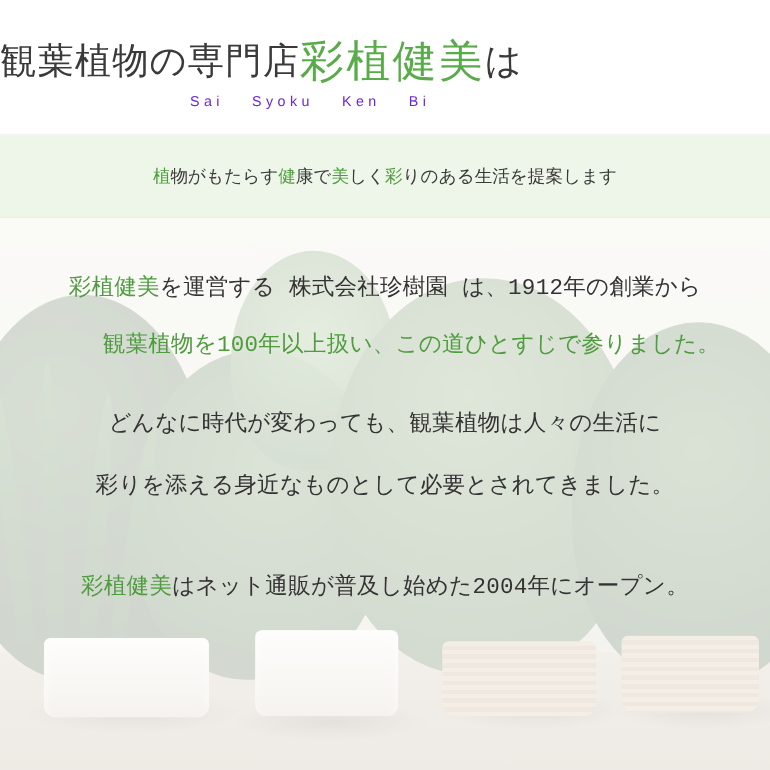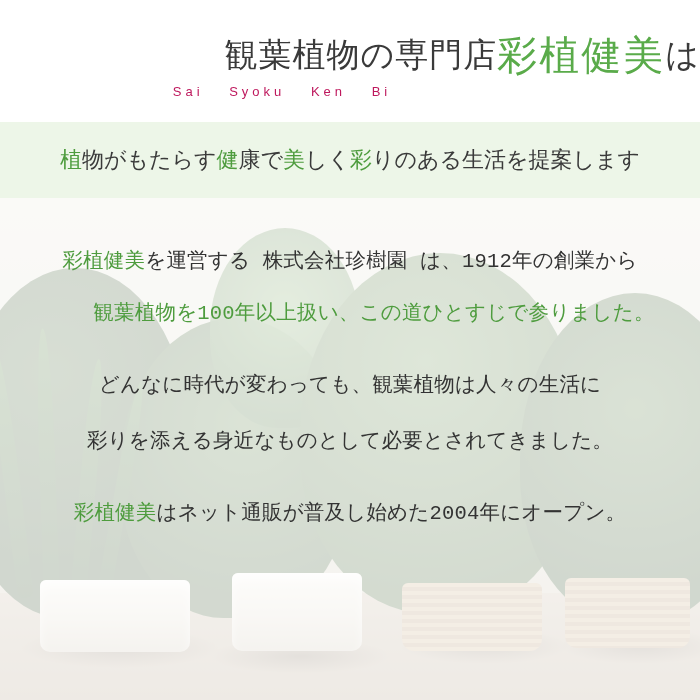--- a/index.html
+++ b/index.html
@@ -28,21 +28,21 @@
     top: 0;
     width: 700px;
     height: 122px;
     background: #ffffff;
   }
   .headline {
     position: absolute;
     left: 0;
     top: 28px;
     width: 700px;
-    text-align: right;
+    text-align: left;
     white-space: nowrap;
     font-size: 33px;
     letter-spacing: 1px;
     color: #3a3a3a;
   }
   .headline .brand {
     color: #5aab4a;
     font-size: 40px;
     letter-spacing: 2px;
     vertical-align: -3px;
@@ -52,38 +52,38 @@
     font-size: 33px;
   }
   .romaji {
     position: absolute;
     left: 0;
     top: 84px;
     width: 564px;
     text-align: center;
     font-size: 13px;
     letter-spacing: 4px;
-    color: #be185d;
+    color: #6d28d9;
   }
   .romaji span { margin: 0 9px; }
 
   
   .band {
     position: absolute;
     left: 0;
     top: 122px;
     width: 700px;
     height: 76px;
     background: #edf6e8;
     display: flex;
     align-items: center;
     justify-content: center;
   }
   .band-text {
-    font-size: 22px;
+    font-size: 16px;
     letter-spacing: 0px;
     color: #3a3a3a;
     white-space: nowrap;
     font-family: Liberation Serif, serif;
   }
   .band-text .g { color: #4e9c3e; }
 
   
   .photo {
     position: absolute;
@@ -172,21 +172,21 @@
     font-size: 20.5px;
     color: #333333;
     letter-spacing: 0.2px;
   }
   .line .g { color: #4e9c3e; }
 
   .l1 { top: 48px; }
   .l2 { top: 100px; margin-left: 24px; }
   .l3 { top: 172px; }
   .l4 { top: 228px; }
-  .l5 { top: 300px; }
+  .l5 { top: 320px; }
   .l6 { top: 364px; }
   .l7 { top: 418px; }
 </style>
 </head>
 <body>
 
 <div class="page">
 
   <div class="header">
     <div class="headline">

